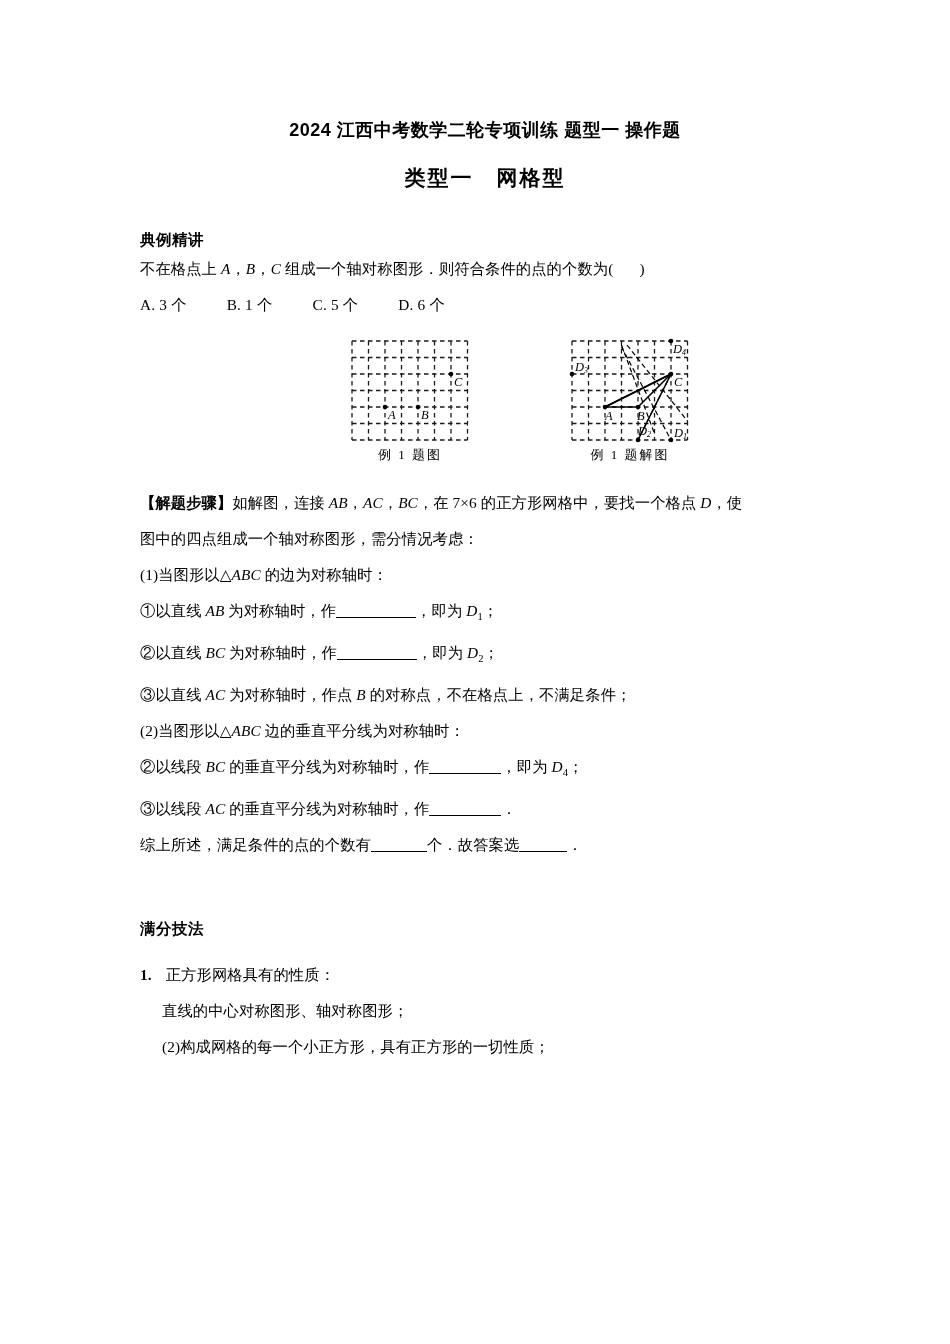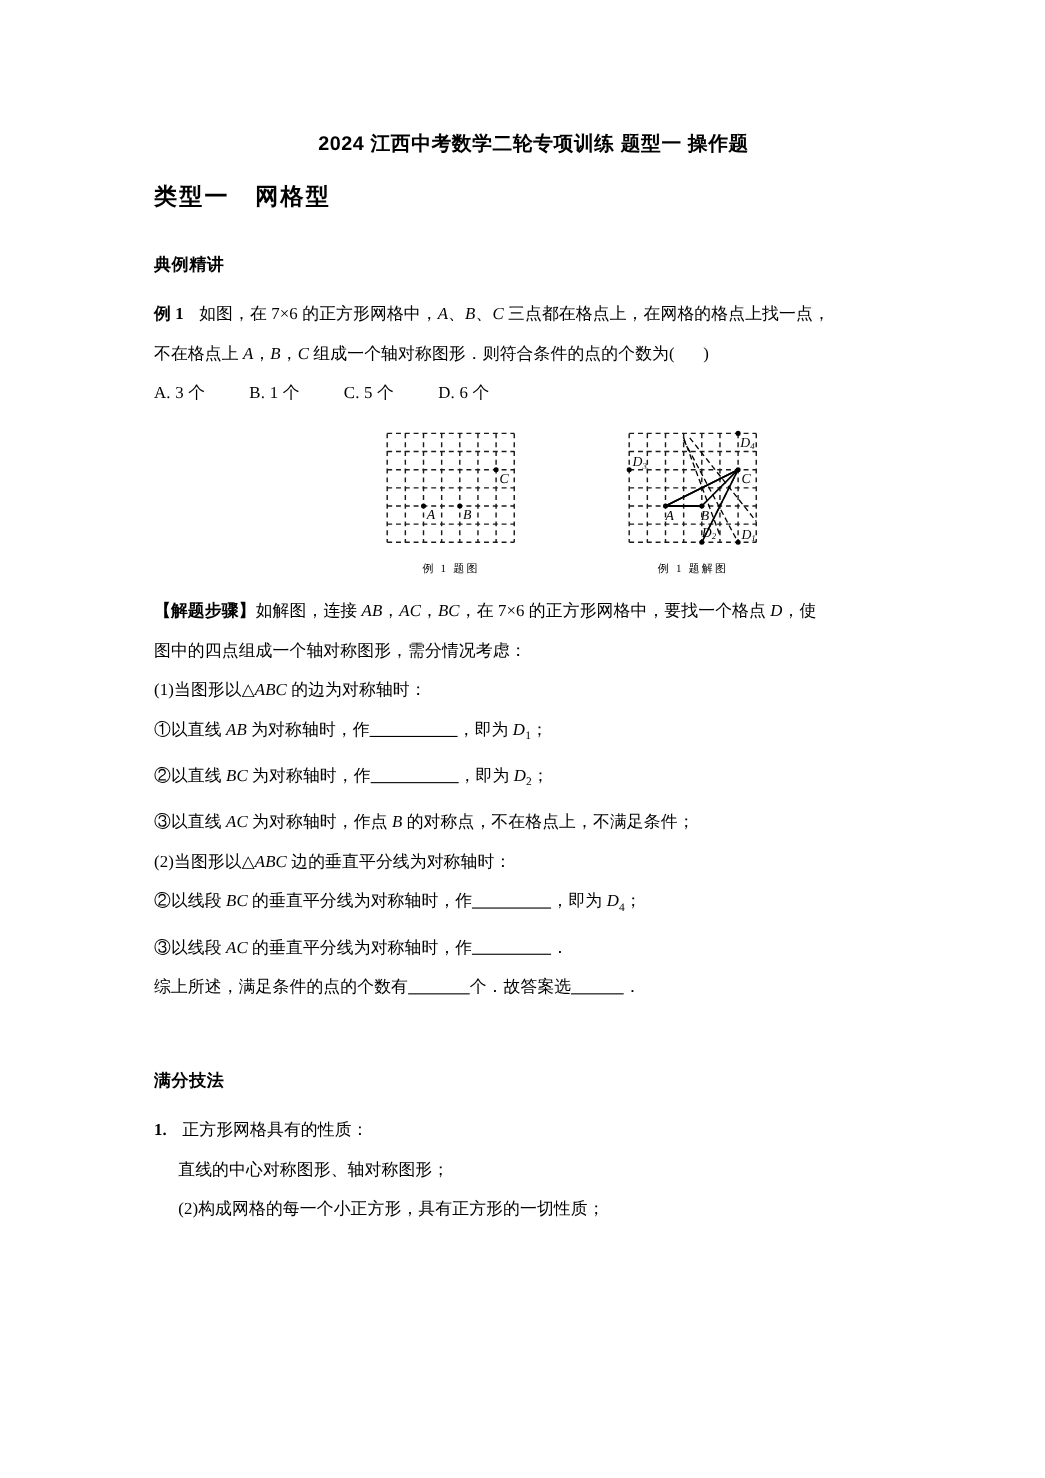--- a/index.html
+++ b/index.html
@@ -37,21 +37,21 @@
     text-align: center;
     margin: 0;
     padding-top: 118px;
     letter-spacing: 0.5px;
     white-space: nowrap;
   }
   .doc-subtitle {
     font-family: Liberation Sans, sans-serif;
     font-weight: bold;
     font-size: 21px;
-    text-align: left;
+    text-align: center;
     margin: 0;
     padding-top: 22px;
     letter-spacing: 2px;
   }
   .section-head {
     font-family: "Liberation Sans", "DejaVu Sans", sans-serif;
     font-weight: bold;
     font-size: 15.5px;
     margin: 0;
     letter-spacing: 0.5px;
@@ -102,41 +102,38 @@
     height: 150px;
     margin-top: 12px;
   }
   .fig {
     position: absolute;
     text-align: center;
   }
   .fig-a { left: 205px; top: 0; }
   .fig-b { left: 425px; top: 0; }
   .fig-cap {
-    font-size: 10px;
-    margin-top: 12px;
+    font-size: 13px;
+    margin-top: 1px;
     letter-spacing: 2px;
     font-family: "Liberation Serif", "DejaVu Serif", serif;
   }
   svg { display: block; }
 </style>
 </head>
 <body>
 
 <div class="page">
   <div class="content">
 
     <h1 class="doc-title">2024 江西中考数学二轮专项训练 题型一 操作题</h1>
     <h2 class="doc-subtitle">类型一　网格型</h2>
 
     <div class="section-head sec-dianli">典例精讲</div>
 
-    <p class="p p-first">
-      <span class="bold">例 1</span><span class="gap-sm"></span><span>如图，在 7×6 的正方形网格中，</span><span class="it">A</span><span>、</span><span class="it">B</span><span>、</span><span class="it">C</span><span> 三点都在格点上，在网格的格点上找一点，</span>
-    </p>
 
     <p class="p">
       <span>不在格点上 </span><span class="it">A</span><span>，</span><span class="it">B</span><span>，</span><span class="it">C</span><span> 组成一个轴对称图形．则符合条件的点的个数为(</span><span class="gap-md"></span><span>)</span>
     </p>
 
     <p class="p choices">
       <span>A. 3 个</span><span class="gap-lg"></span><span>B. 1 个</span><span class="gap-lg"></span><span>C. 5 个</span><span class="gap-lg"></span><span>D. 6 个</span>
     </p>
 
     <div class="figs">

